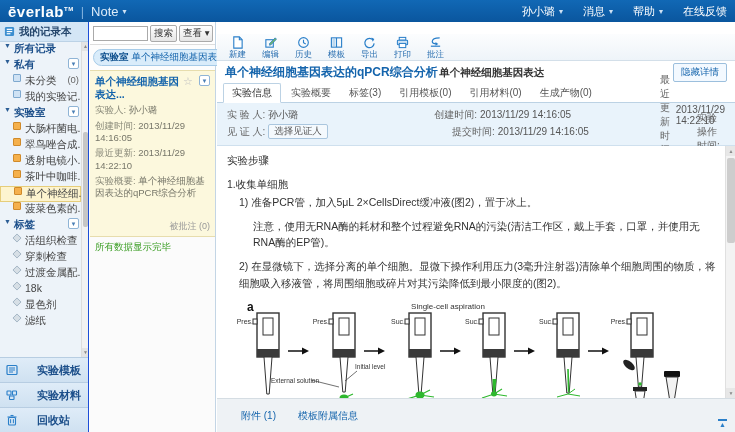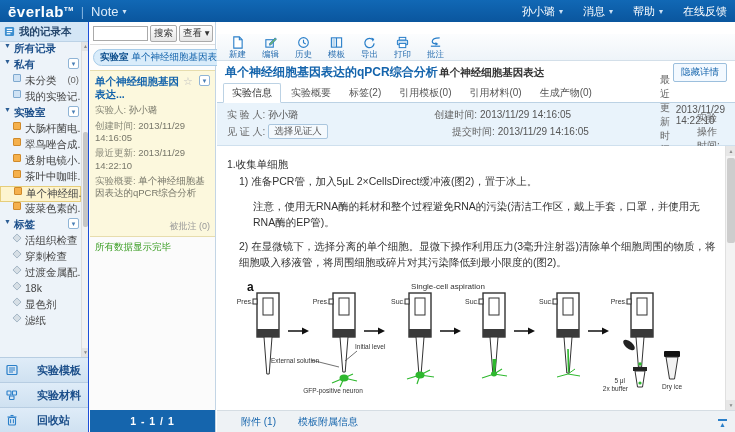--- a/index.html
+++ b/index.html
@@ -87,21 +87,21 @@
   .p-ind1 { padding-left:12px; margin-top:1px; }
   .p-note { padding-left:26px; margin-top:8px; }
   .p-step2 { padding-left:12px; margin-top:8px; text-indent:0; }
 
   .fig-a { margin:8px 0 4px 6px; }
 
   .content-scrollbar { position:absolute; top:0; right:0; bottom:0; width:10px; background:#f3f3f3; border-left:1px solid #e0e0e0; }
   .cs-arrow { position:absolute; left:0; width:10px; height:10px; background:#e7e7e7; color:#8a8a8a; font-size:5px; text-align:center; line-height:10px; cursor:pointer; }
   .cs-thumb { position:absolute; top:12px; left:1px; width:8px; height:85px; background:#cdcdcd; border-radius:2px; cursor:pointer; }
 
-  .mainfooter { flex:0 0 auto; height:22px; background:#eef2f5; border-top:1px solid #d5dde3; display:flex; align-items:center; gap:22px; padding:0 24px; position:relative; }
+  .mainfooter { flex:0 0 auto; height:34px; background:#eef2f5; border-top:1px solid #d5dde3; display:flex; align-items:center; gap:22px; padding:0 24px; position:relative; }
   .mf-link { font-size:10px; color:#1464ac; cursor:pointer; }
   .scrolltop { position:absolute; right:6px; bottom:4px; width:13px; display:flex; flex-direction:column; align-items:center; color:#2a7fc9; cursor:pointer; }
   .scrolltop .bar { width:9px; height:2px; background:#2a7fc9; margin-bottom:1px; }
   .scrolltop .arr { font-size:7px; line-height:6px; }
 
   svg text { font-family:"Liberation Sans","DejaVu Sans",sans-serif; }
 </style>
 </head>
 <body>
 
@@ -281,21 +281,20 @@
         <span class="star-ic">☆</span>
         <span class="dd-box"></span>
       </div>
       <div class="card-field"><span>实验人:</span> <span class="v">孙小璐</span></div>
       <div class="card-field"><span>创建时间:</span> <span class="v">2013/11/29 14:16:05</span></div>
       <div class="card-field"><span>最近更新:</span> <span class="v">2013/11/29 14:22:10</span></div>
       <div class="card-field"><span>实验概要:</span> <span class="v">单个神经细胞基因表达的qPCR综合分析</span></div>
       <div class="card-anno">被批注 (0)</div>
     </div>
     <div class="lp-end">所有数据显示完毕</div>
-    <div class="lp-pager">1 - 1 / 1</div>
   </div>
 
   <div class="main">
     <div class="toolbar">
       <div class="tb-btn">
         <svg viewBox="0 0 14 14">
             <path d="M3 1h6l3 3v9H3z" fill="#fff" stroke="#2a7fc9" stroke-width="1.2"></path>
             <path d="M9 1v3h3" fill="none" stroke="#2a7fc9" stroke-width="1.2"></path>
           </svg>
         <span class="tb-label">新建</span>
@@ -349,21 +348,21 @@
 
     <div class="titlerow">
       <span class="d-title">单个神经细胞基因表达的qPCR综合分析</span>
       <span class="d-subtitle">单个神经细胞基因表达</span>
       <span class="hide-btn">隐藏详情</span>
     </div>
 
     <div class="tabsrow">
       <span class="tab active">实验信息</span>
       <span class="tab">实验概要</span>
-      <span class="tab">标签(2)</span>
+      <span class="tab">标签(3)</span>
       <span class="tab">引用模板(0)</span>
       <span class="tab">引用材料(0)</span>
       <span class="tab">生成产物(0)</span>
     </div>
 
     <div class="inforow">
       <div class="info-line">
         <span class="info-cell c1">
             <span class="lab">实 验 人:</span>
             <span class="val">孙小璐</span>
@@ -388,20 +387,21 @@
           </span>
         <span class="info-cell c3">
             <span class="lab">实验操作时间:</span>
             <span class="val"></span>
           </span>
       </div>
     </div>
 
     <div class="content">
       <div class="content-inner">
+        <div class="p-head">实验步骤</div>
         <div class="p-group">1.收集单细胞</div>
         <div class="p-ind1">1) 准备PCR管，加入5μL 2×CellsDirect缓冲液(图2)，置于冰上。</div>
         <div class="p-note">注意，使用无RNA酶的耗材和整个过程避免RNA的污染(清洁工作区，戴上手套，口罩，并使用无RNA酶的EP管)。</div>
         <div class="p-step2">2) 在显微镜下，选择分离的单个细胞。显微下操作利用压力(3毫升注射器)清除单个细胞周围的物质，将细胞吸入移液管，将周围细胞或碎片对其污染降低到最小限度的(图2)。</div>
 
         <div class="fig-a">
           <svg width="470" height="118" viewBox="0 0 470 118">
             <text x="14" y="12" font-size="12" font-weight="bold" fill="#111">a</text>
             <text x="215" y="10" font-size="8" fill="#333" text-anchor="middle">Single-cell aspiration</text>
 

